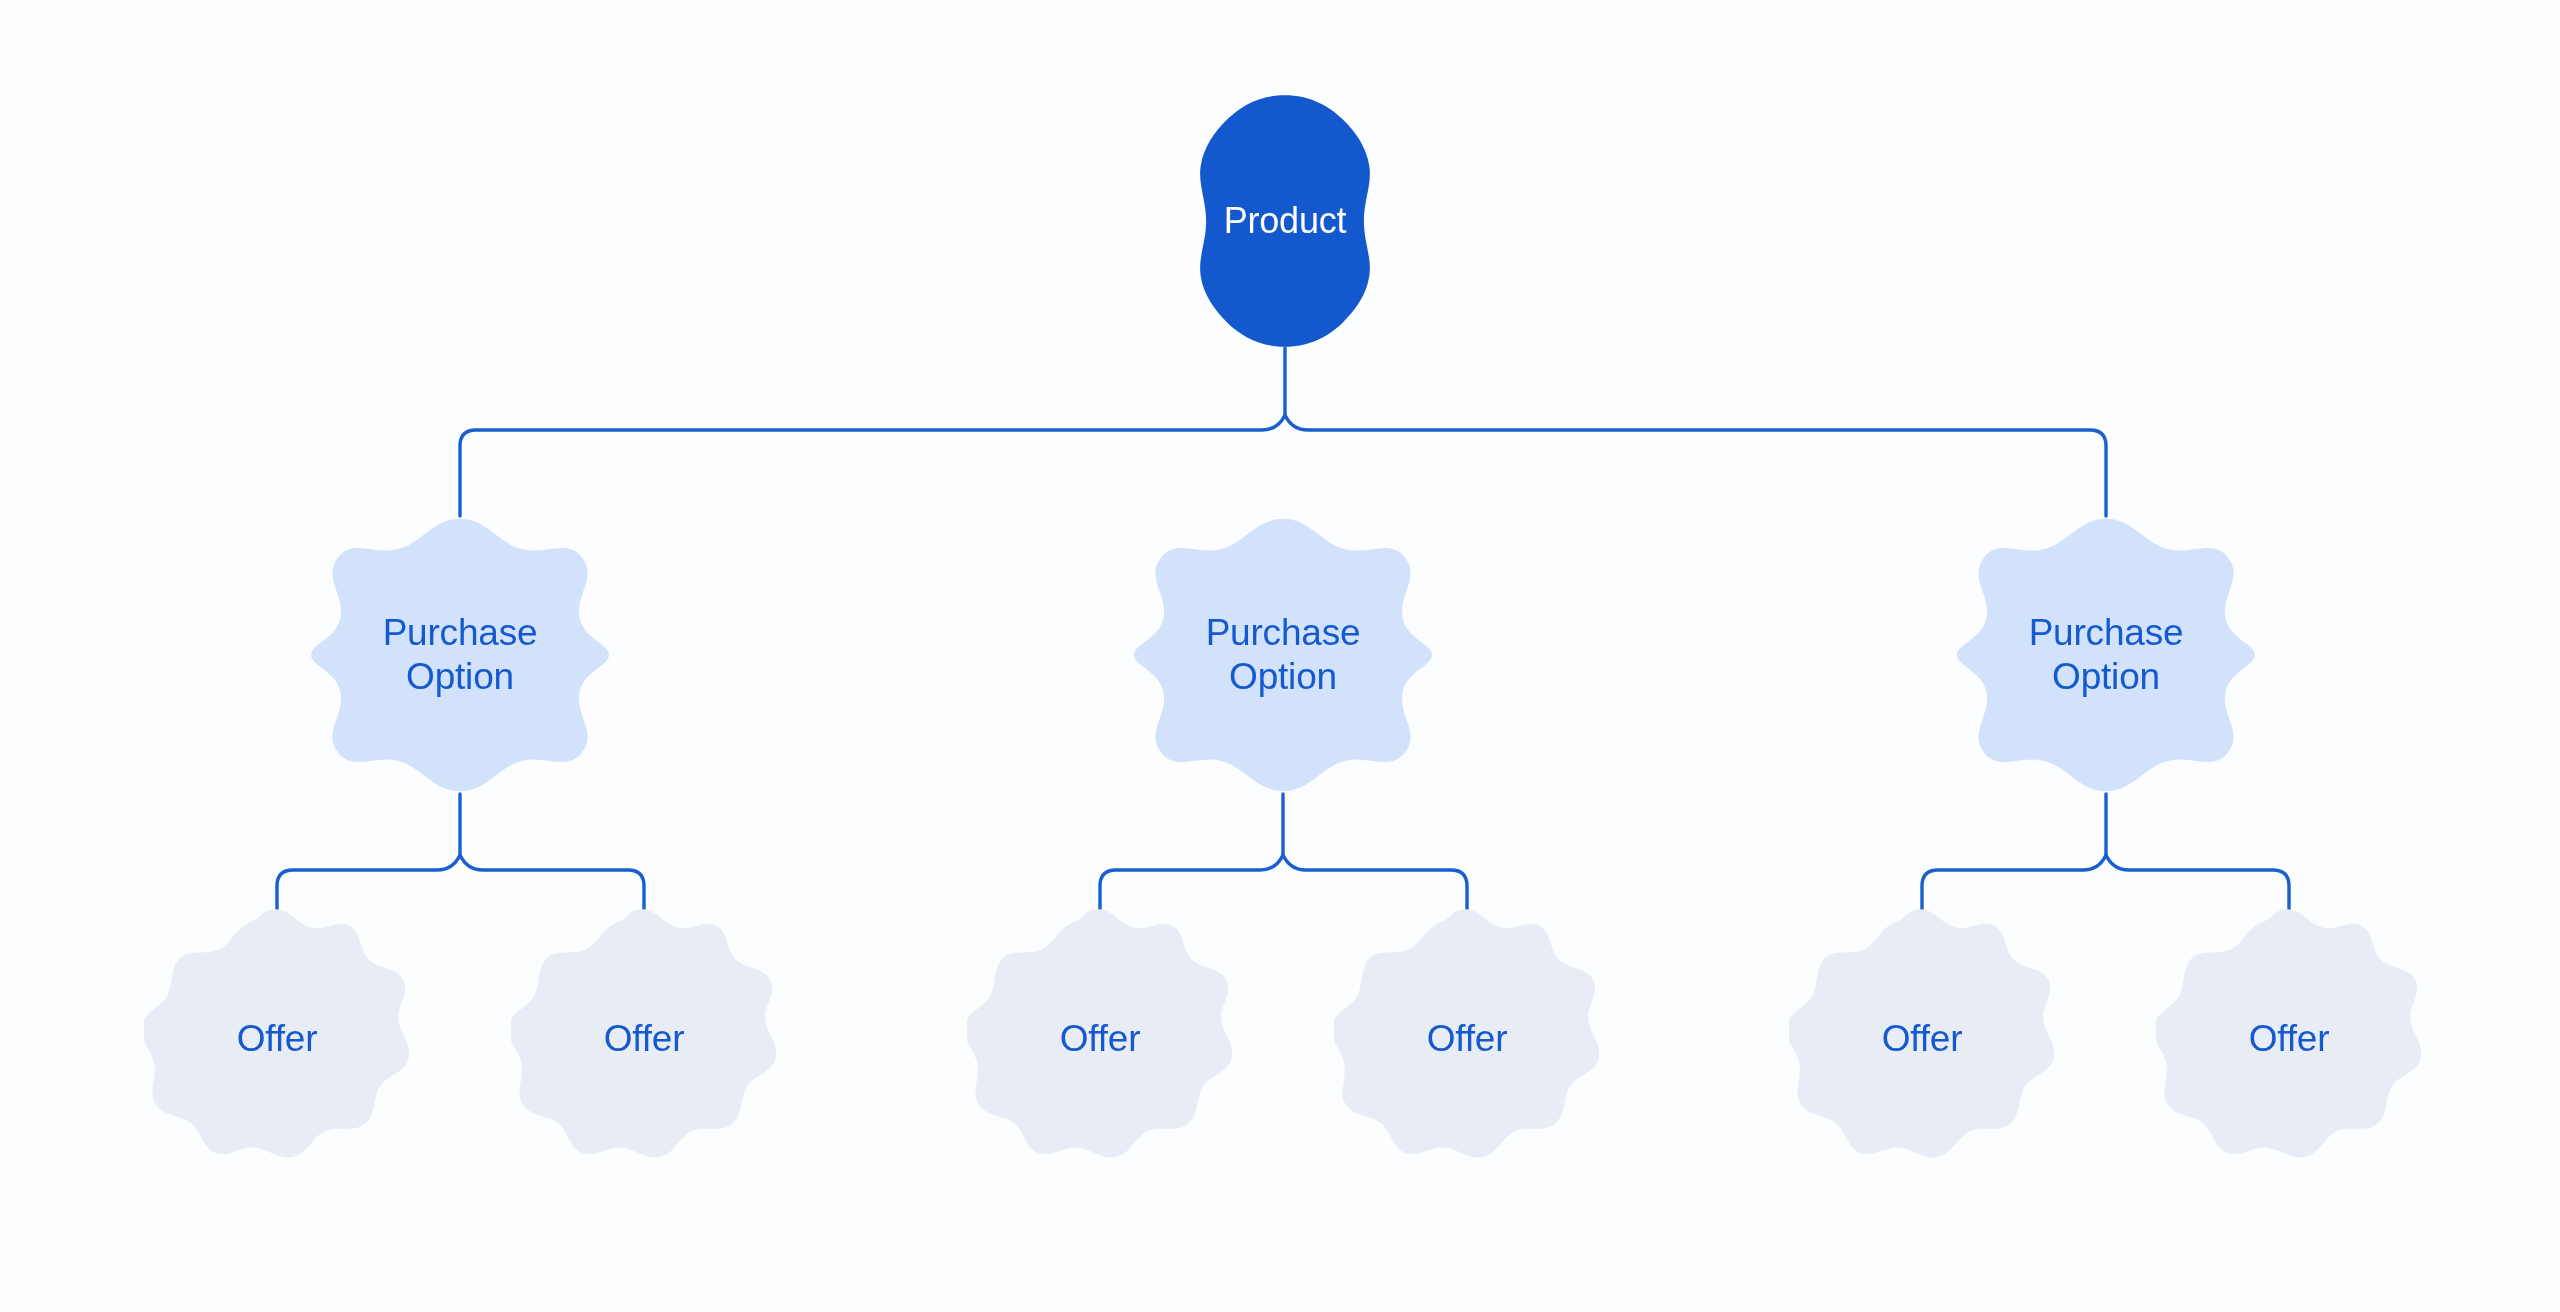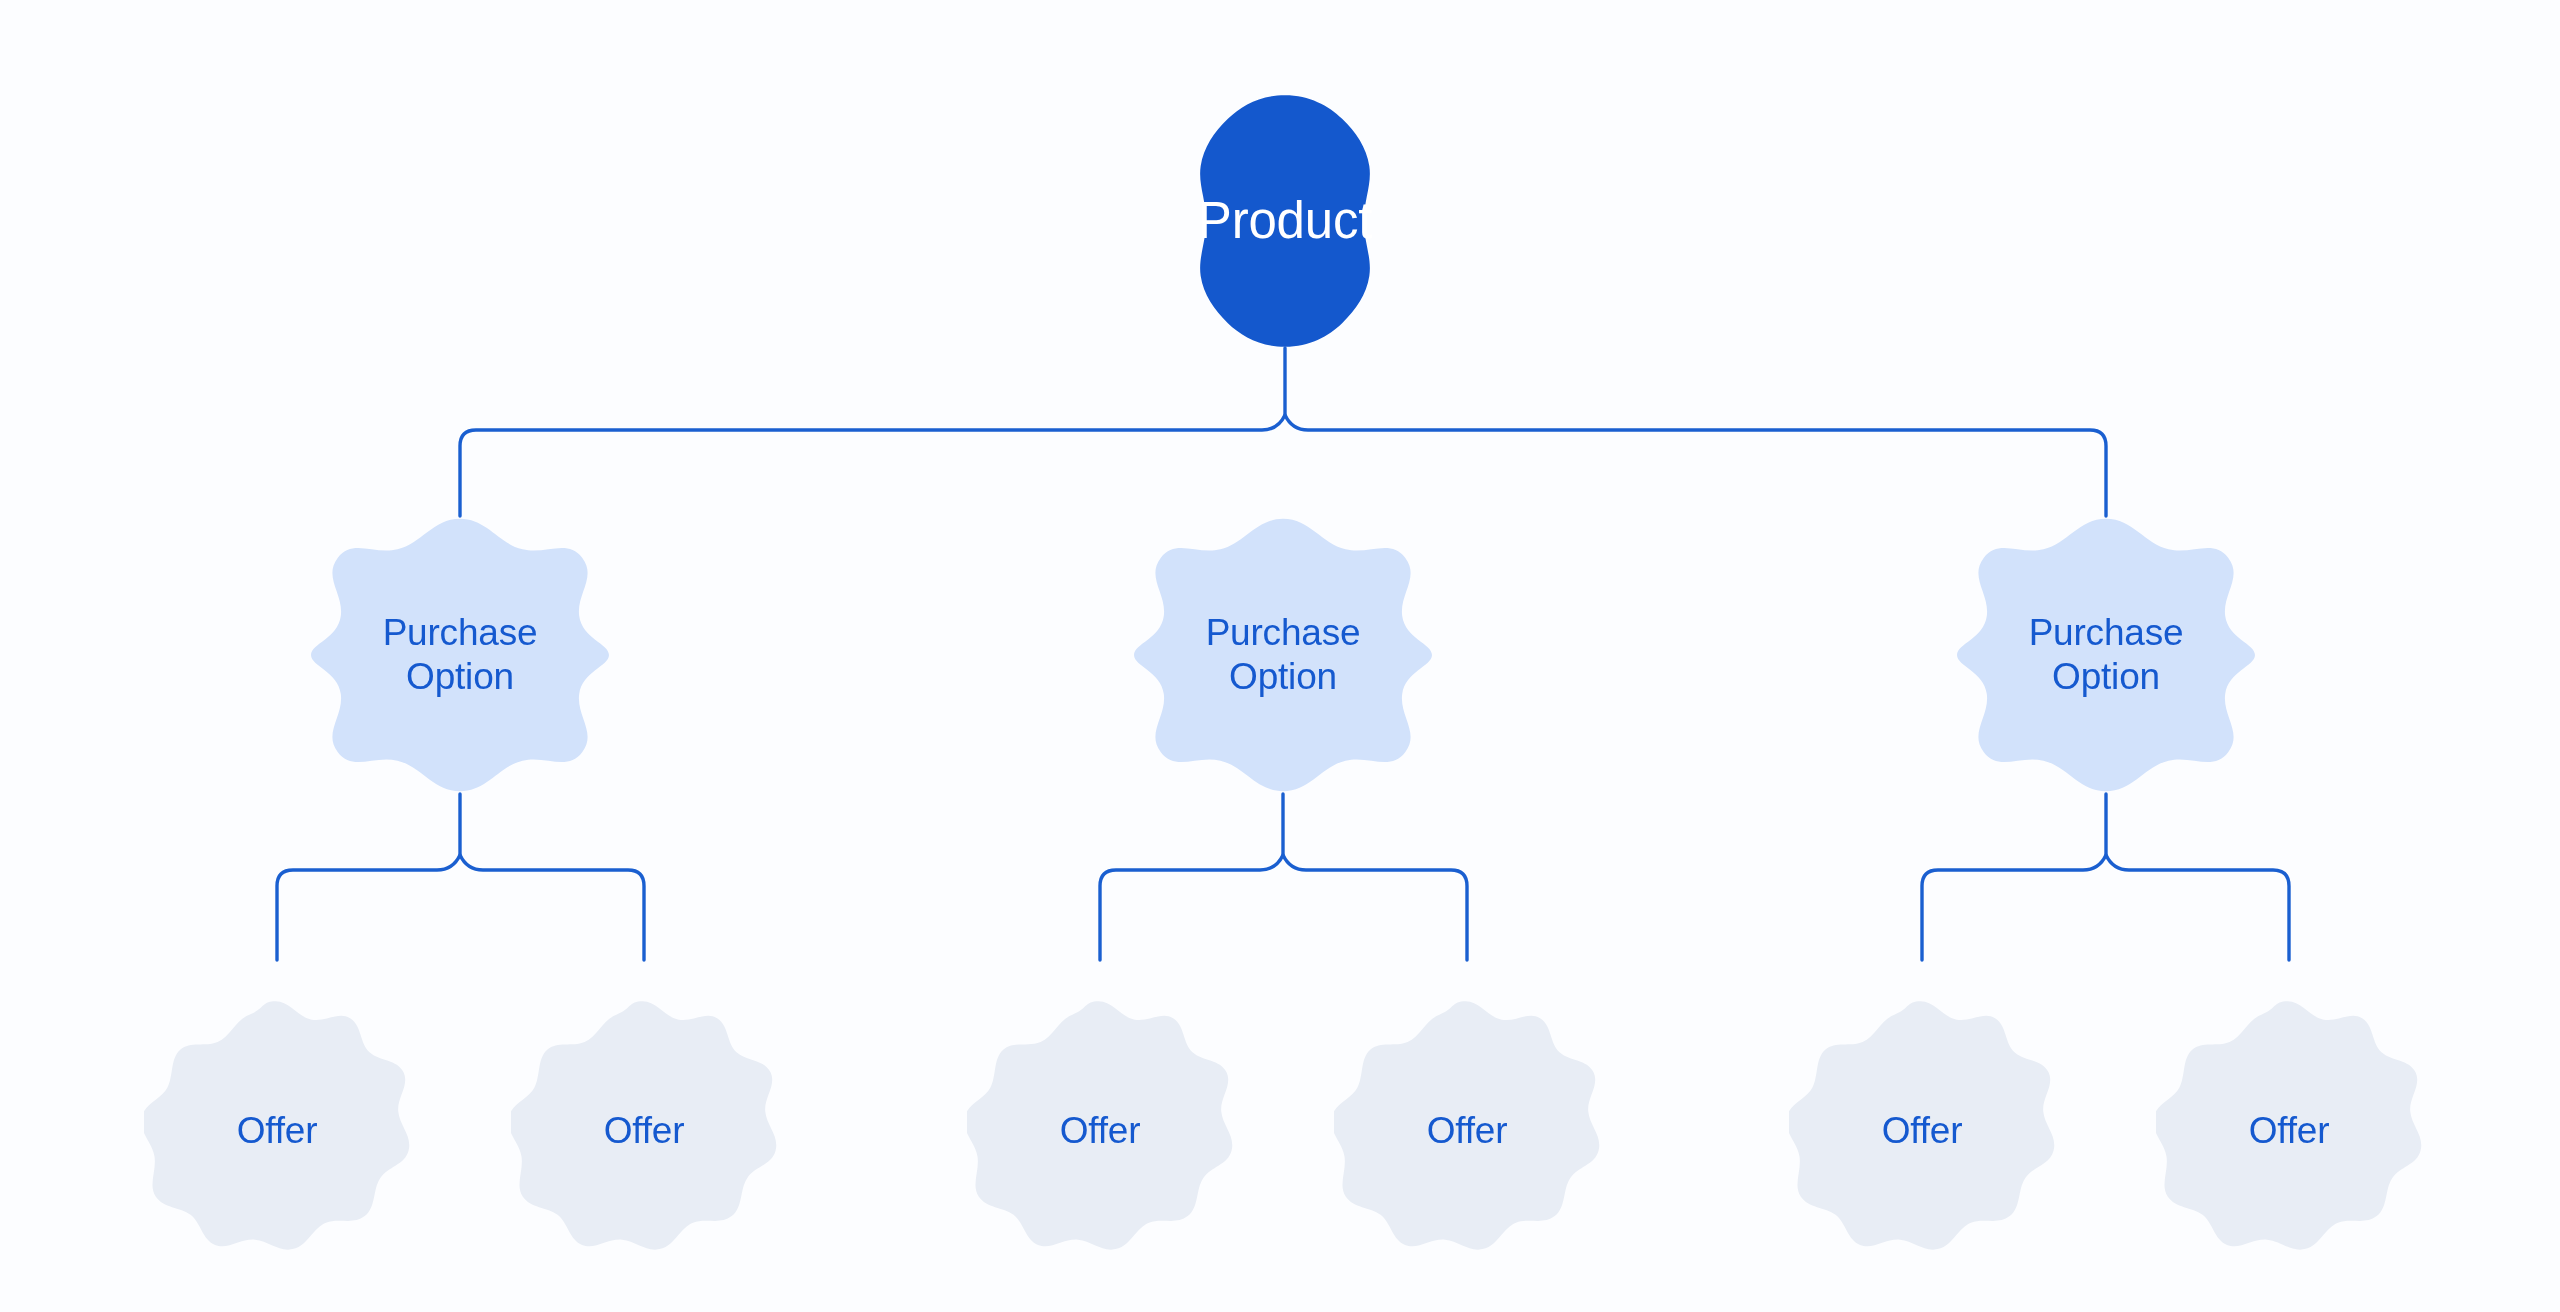--- a/index.html
+++ b/index.html
@@ -48,40 +48,40 @@
   }
   
   .node-root {
     width: 272px;
     height: 262px;
     left: 1149px;
     top: 90px;
   }
   .node-root .label {
     color: #FFFFFF;
-    font-size: 51px;
+    font-size: 36px;
     font-weight: 400;
   }
   
   .node-mid {
     width: 298px;
     height: 278px;
     top: 516px;
   }
   .node-mid .label {
     color: #1559CF;
     font-size: 37px;
     font-weight: 400;
     text-align: center;
   }
   
   .node-leaf {
     width: 266px;
     height: 270px;
-    top: 996px;
+    top: 904px;
   }
   .node-leaf .label {
     color: #1559CF;
     font-size: 37px;
     font-weight: 400;
   }
 </style>
 </head>
 <body>
 

